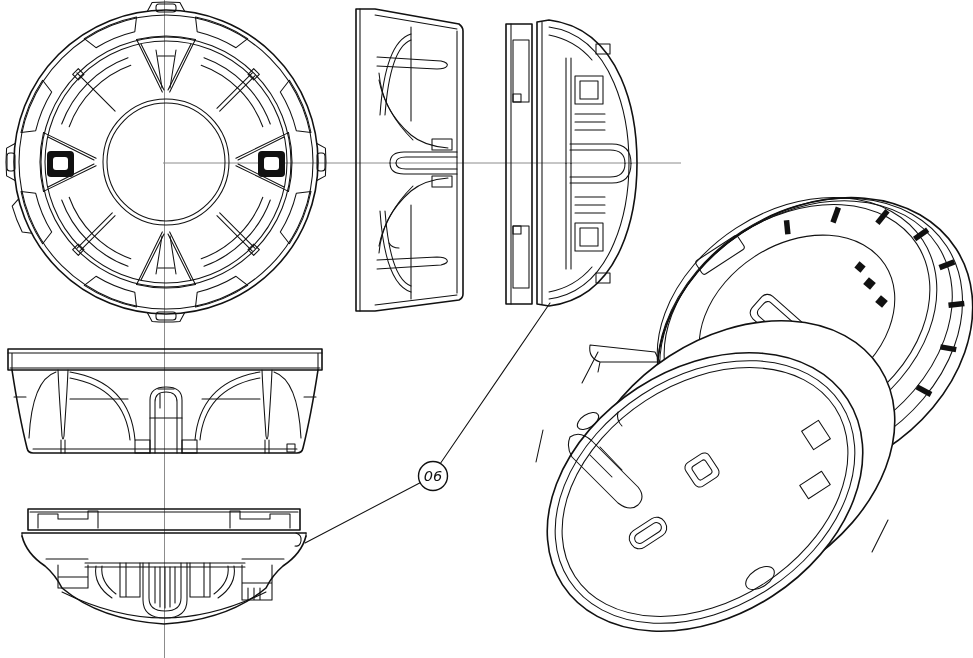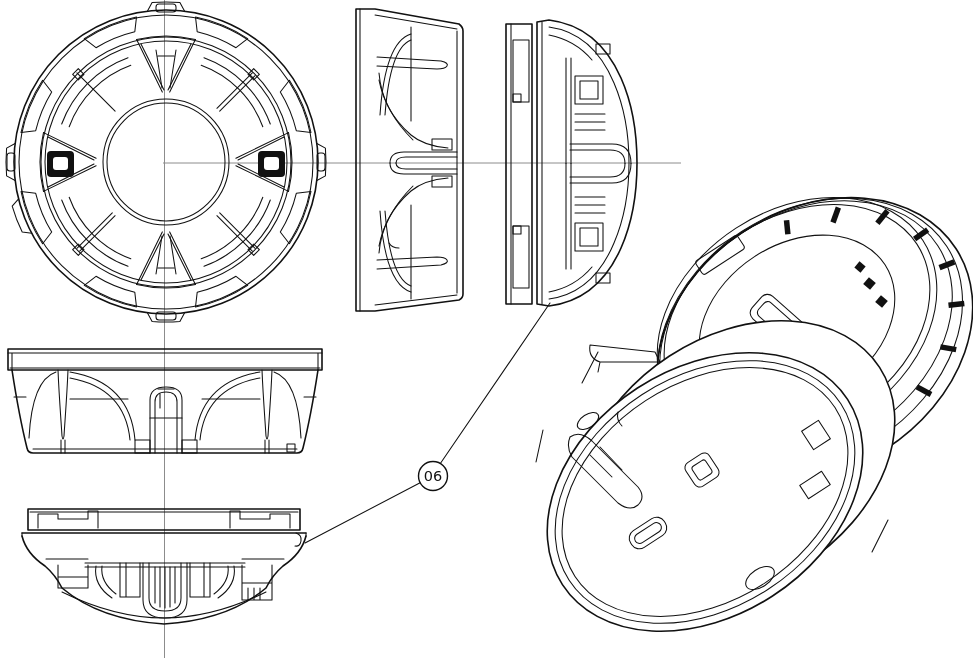--- a/index.html
+++ b/index.html
@@ -1,16 +1,16 @@
 <!DOCTYPE html>
 <html style="--line: #111111; --bg: #ffffff; --centerline: #8c8c8c;"><head>
 <meta charset="utf-8">
 <style>
   html,body{margin:0;padding:0;background:var(--bg,#fff);}
-  .stage{width:973px;height:658px;position:relative;background:var(--bg,#fff);overflow:hidden;}
+  .stage{width:973px;height:658px;position:relative;background:var(--bg,#fff);overflow:hidden;font-style:italic;}
   svg{display:block;}
   svg text{font-family:"DejaVu Sans","Liberation Sans",sans-serif;}
   .ln{fill:none;stroke:var(--line,#111);stroke-width:1.05;stroke-linecap:round;stroke-linejoin:round;}
   .thick{stroke-width:1.6;}
   .fw{fill:#fff;stroke:var(--line,#111);stroke-width:1.05;stroke-linejoin:round;}
   .fwt{fill:#fff;stroke:var(--line,#111);stroke-width:1.6;stroke-linejoin:round;}
   .fb{fill:var(--line,#111);stroke:none;}
   .vent{stroke:var(--line,#111);stroke-width:5.5;stroke-linecap:butt;fill:none;}
   .cl{stroke:var(--centerline,#8c8c8c);stroke-width:1;fill:none;}
   .balloon-txt{font-size:14.5px;fill:var(--line,#111);}

